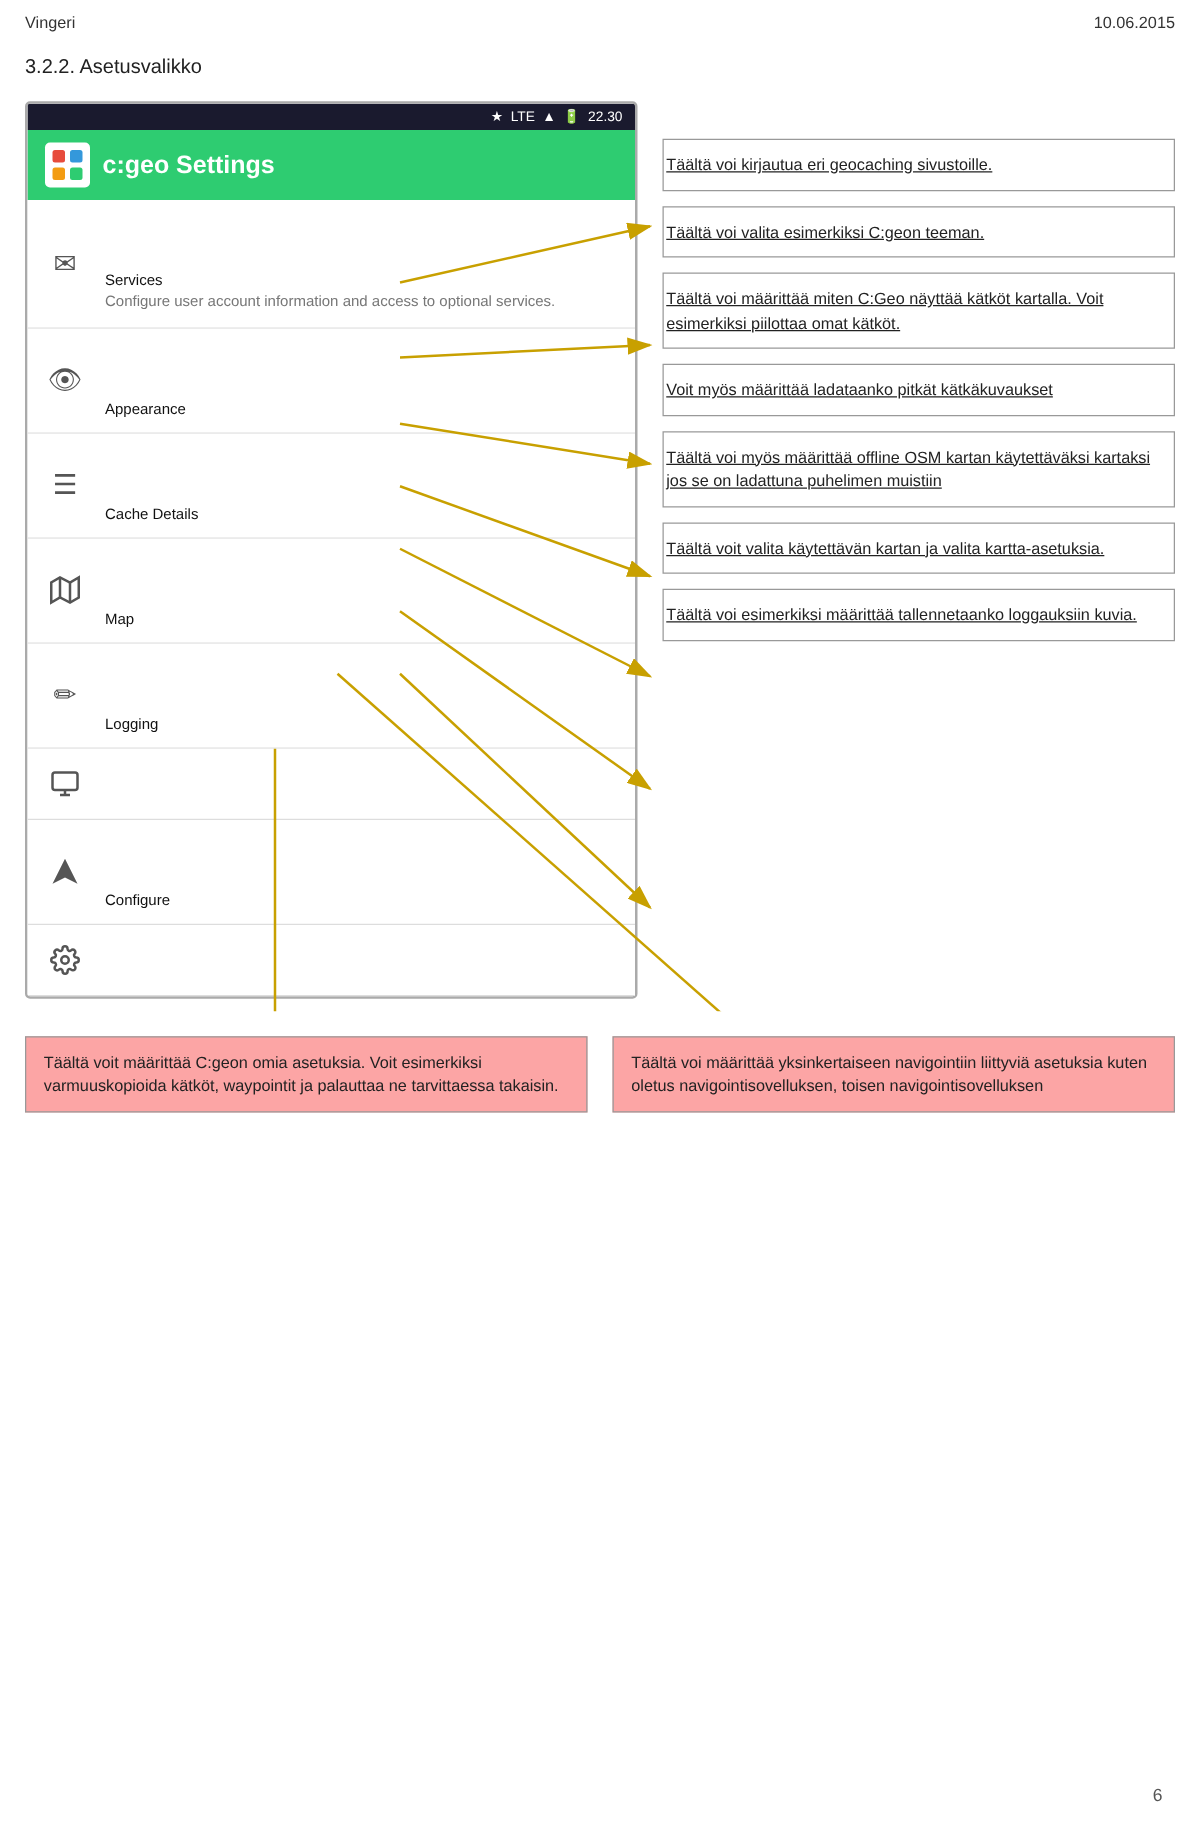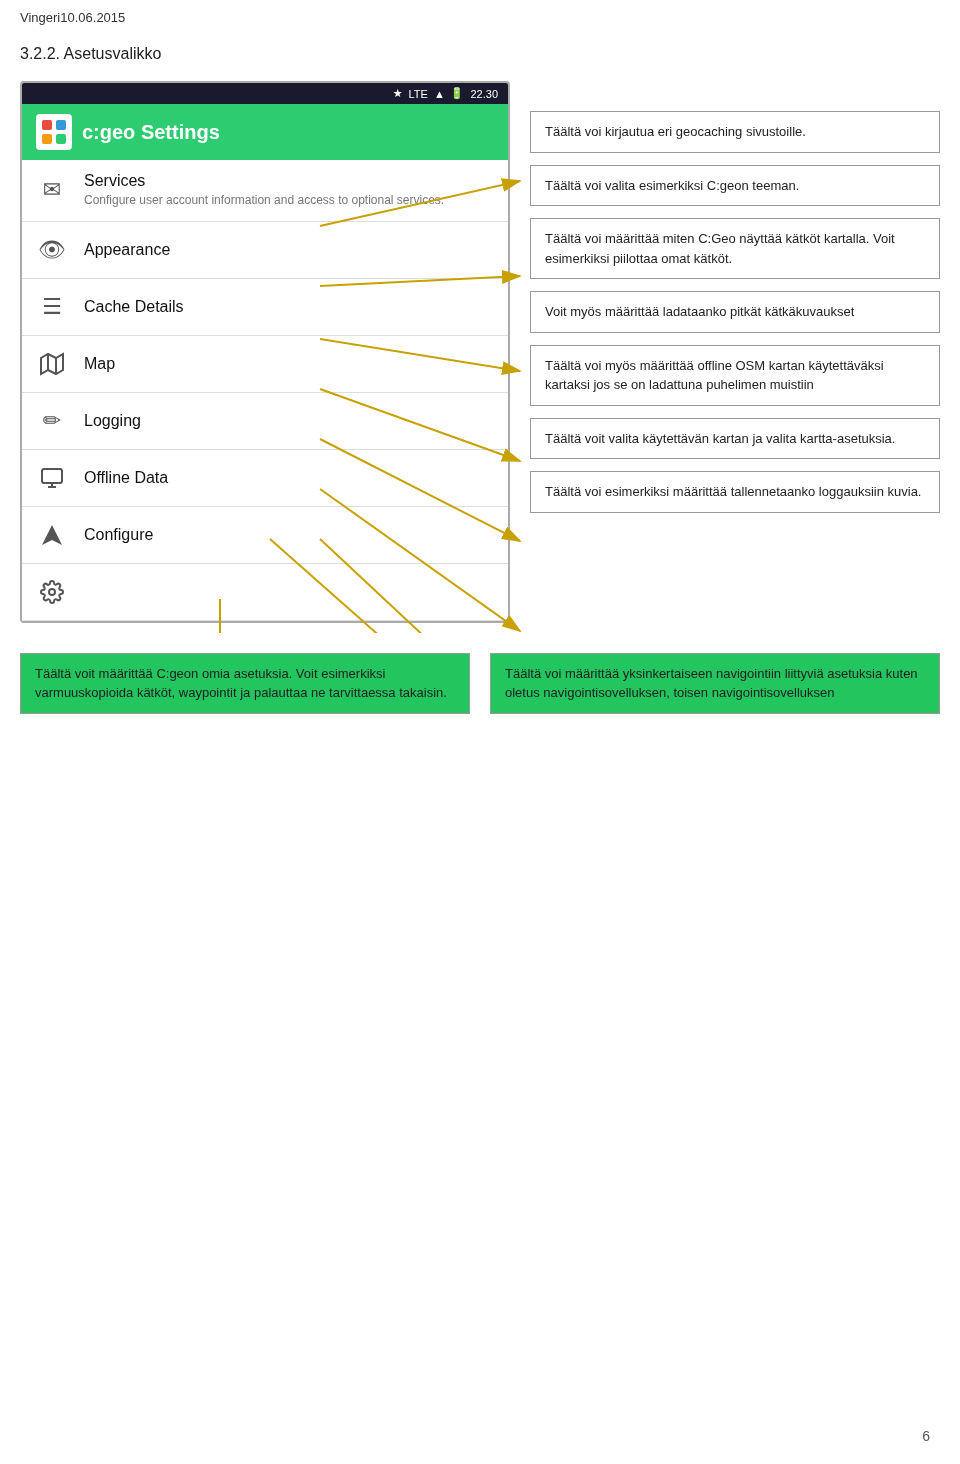--- a/index.html
+++ b/index.html
@@ -9,20 +9,21 @@
       width: 960px;
       min-height: 1464px;
       position: relative;
       font-size: 14px;
       color: #222;
     }
 
     
     .page-header {
       display: flex;
+      justify-content: space-between;
       padding: 10px 20px 4px 20px;
       font-size: 13px;
       color: #333;
     }
 
     
     .phone-mockup {
       width: 490px;
       flex-shrink: 0;
       border: 2px solid #aaa;
@@ -87,49 +88,51 @@
       align-items: center;
       justify-content: center;
       color: #555;
       font-size: 22px;
       flex-shrink: 0;
     }
     .menu-item-content {
       flex: 1;
     }
     .menu-item-title {
-      font-size: 16px;
+      font-size: 12px;
       color: #111;
       font-weight: 500;
+      margin-top: 45px;
     }
     .menu-item-subtitle {
       font-size: 12px;
       color: #777;
       margin-top: 2px;
       line-height: 1.4;
     }
 
     
     .annotations-panel {
       flex: 1;
       display: flex;
       flex-direction: column;
       gap: 12px;
       padding-top: 30px;
     }
 
     
     .annotation-box {
       border: 1.5px solid #999;
-      padding: 10px 14px;
+      padding: 10px 2px;
       background: #fff;
       font-size: 13px;
       line-height: 1.5;
       color: #222;
       position: relative;
+      text-decoration: underline;
     }
 
     
     .content-area {
       position: relative;
       display: flex;
       flex-direction: row;
       padding: 10px 20px;
       gap: 20px;
     }
@@ -159,21 +162,21 @@
       display: flex;
       flex-direction: row;
       padding: 10px 20px 20px 20px;
       gap: 20px;
       margin-top: 10px;
     }
     .bottom-box {
       flex: 1;
       border: 1.5px solid #999;
       padding: 10px 14px;
-      background: #22c55e;
+      background: #fca5a5;
       font-size: 13px;
       line-height: 1.5;
       color: #222;
     }
 
     
     .page-number {
       position: absolute;
       bottom: 20px;
       right: 30px;
@@ -289,23 +292,20 @@
       </div>
 
       <div class="menu-item">
         <div class="menu-item-icon">
           <svg width="24" height="24" viewBox="0 0 24 24" fill="none" stroke="#555" stroke-width="2">
             <rect x="2" y="3" width="20" height="14" rx="2"></rect>
             <line x1="8" y1="21" x2="16" y2="21"></line>
             <line x1="12" y1="17" x2="12" y2="21"></line>
           </svg>
         </div>
-        <div class="menu-item-content">
-          <div class="menu-item-title">Offline Data</div>
-        </div>
       </div>
 
       <div class="menu-item">
         <div class="menu-item-icon">
           <svg width="24" height="24" viewBox="0 0 24 24" fill="#555">
             <polygon points="12,2 22,22 12,17 2,22"></polygon>
           </svg>
         </div>
         <div class="menu-item-content">
           <div class="menu-item-title">Configure</div>

